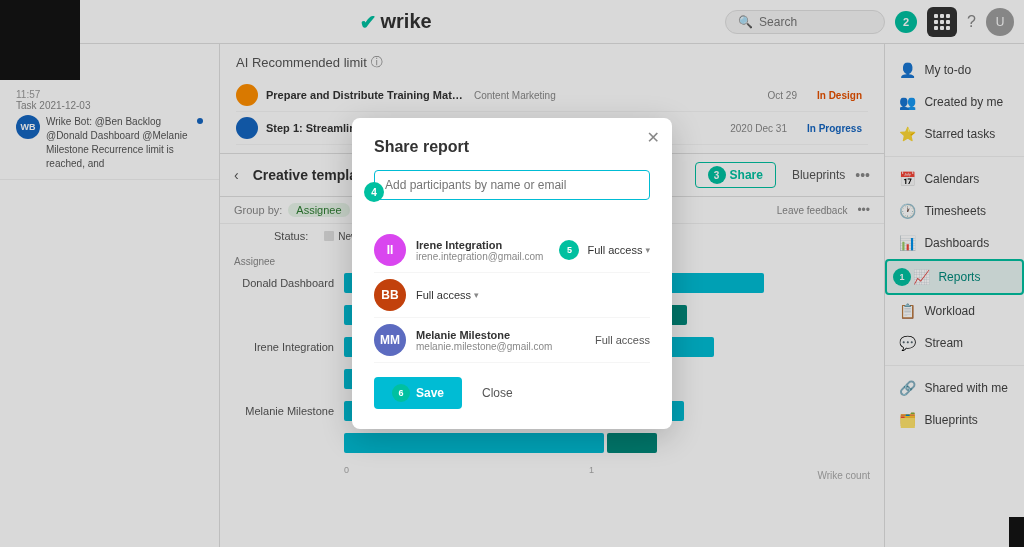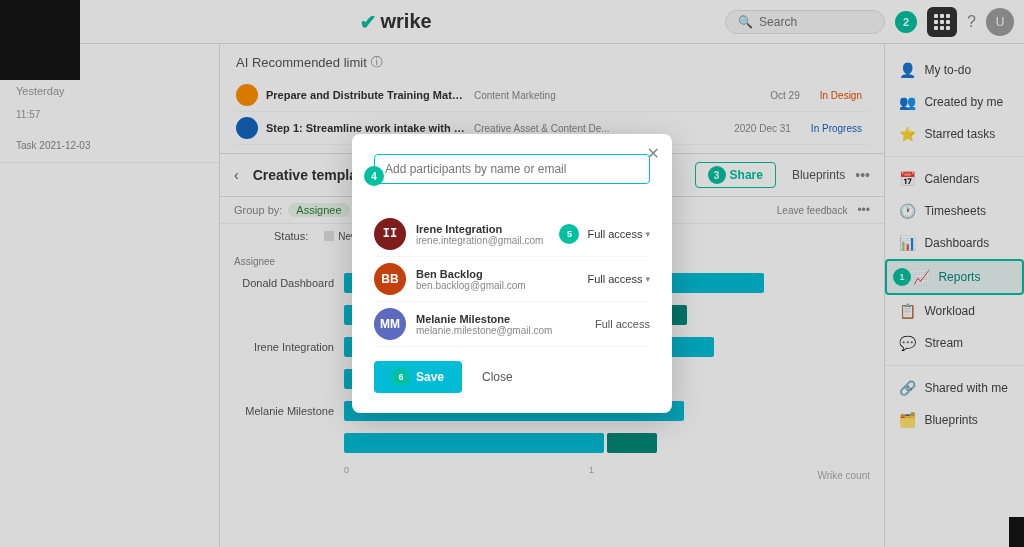--- a/index.html
+++ b/index.html
@@ -46,21 +46,21 @@
 
     
     .center-area { flex: 1; display: flex; flex-direction: column; overflow: hidden; }
     .ai-tasks-bar { height: 110px; background: #fff; border-bottom: 1px solid #e0e0e0; padding: 10px 16px; flex-shrink: 0; }
     .ai-tasks-title { font-size: 13px; color: #555; margin-bottom: 8px; display: flex; align-items: center; gap: 4px; }
     .ai-task-item { display: flex; align-items: center; gap: 8px; padding: 5px 0; border-bottom: 1px solid #f5f5f5; }
     .ai-task-avatar { width: 22px; height: 22px; border-radius: 50%; flex-shrink: 0; }
     .ai-task-name { font-size: 11px; font-weight: 600; color: #333; flex: 1; overflow: hidden; text-overflow: ellipsis; white-space: nowrap; max-width: 200px; }
     .ai-task-tag { font-size: 10px; color: #888; }
     .ai-task-date { font-size: 10px; color: #888; margin-left: auto; flex-shrink: 0; padding-left: 24px; }
-    .status-badge { font-size: 10px; font-weight: 400; padding: 1px 6px; border-radius: 3px; margin-left: 6px; }
+    .status-badge { font-size: 10px; font-weight: 700; padding: 1px 6px; border-radius: 3px; margin-left: 6px; }
     .status-design { color: #e65100; }
     .status-progress { color: #1565c0; }
 
     
     .chart-area { flex: 1; background: #fff; overflow: hidden; padding: 0; position: relative; }
     .chart-toolbar { display: flex; align-items: center; padding: 8px 14px; border-bottom: 1px solid #e0e0e0; gap: 10px; }
     .back-btn { color: #555; font-size: 14px; cursor: pointer; margin-right: 4px; }
     .chart-title { font-size: 14px; font-weight: 600; color: #333; flex: 1; }
     .share-btn { background: #fff; border: 1.5px solid #00c0a0; color: #00c0a0; border-radius: 4px; padding: 3px 12px; font-size: 12px; font-weight: 600; cursor: pointer; display: flex; align-items: center; gap: 4px; }
     .share-badge { background: #00c0a0; color: #fff; border-radius: 50%; width: 18px; height: 18px; display: flex; align-items: center; justify-content: center; font-size: 10px; font-weight: 700; }
@@ -163,24 +163,28 @@
       </div>
       <span class="help-icon">?</span>
       <div class="avatar-circle">U</div>
     </div>
   </div>
 
   <div class="body-area">
 
     <div class="inbox-panel">
       <div class="inbox-header">Inbox</div>
-      <div class="inbox-date">Yesterday</div>
       <div class="inbox-item">
         <div class="inbox-item-time">11:57</div>
-        <div style="font-size:10px;color:#888;margin-bottom:3px;margin-top:20px;">Task 2021-12-03</div>
+        <div style="font-size:10px;color:#888;margin-bottom:3px;">Task 2021-12-03</div>
+        <div class="inbox-item-content">
+          <div class="inbox-avatar">WB</div>
+          <div class="inbox-text">Wrike Bot: @Ben Backlog @Donald Dashboard @Melanie Milestone Recurrence limit is reached, and</div>
+          <div class="inbox-dot"></div>
+        </div>
       </div>
     </div>
 
     <div class="center-area">
 
       <div class="ai-tasks-bar">
         <div class="ai-tasks-title">
           <span>AI Recommended limit</span>
           <span style="color:#888;font-size:12px;">ⓘ</span>
         </div>
@@ -335,48 +339,45 @@
       <div class="sidebar-item">
         <span class="sidebar-icon">🗂️</span>
         <span>Blueprints</span>
       </div>
     </div>
   </div>
 
   <div class="modal-overlay">
     <div class="modal">
       <button class="modal-close">✕</button>
+      <div class="modal-title">Share report</div>
 
       <div class="input-wrapper">
         <span style="position:absolute;left:-10px;top:50%;transform:translateY(-50%);background:#00c0a0;color:#fff;border-radius:50%;width:20px;height:20px;display:flex;align-items:center;justify-content:center;font-size:10px;font-weight:700;z-index:2;">4</span>
         <input class="modal-input" type="text" placeholder="Add participants by name or email" style="">
       </div>
 
 
       <div class="shared-user">
-        <div class="user-avatar" style="background:#7f1d1d;font-family:Liberation Mono, monospace;">II</div>
+        <div class="user-avatar" style="background:#d946ef;">II</div>
         <div class="user-info">
           <div class="user-name">Irene Integration</div>
           <div class="user-email">irene.integration@gmail.com</div>
         </div>
         <div style="position:relative;display:flex;align-items:center;">
           <span style="position:absolute;left:-28px;background:#00c0a0;color:#fff;border-radius:50%;width:20px;height:20px;display:flex;align-items:center;justify-content:center;font-size:9px;font-weight:700;">5</span>
           <div class="access-control">
             <span>Full access</span>
             <span class="chevron-down">▾</span>
           </div>
         </div>
       </div>
 
       <div class="shared-user">
         <div class="user-avatar" style="background:#c2410c;">BB</div>
-        <div class="user-info">
-          <div class="user-name">Ben Backlog</div>
-          <div class="user-email">ben.backlog@gmail.com</div>
-        </div>
         <div class="access-control">
           <span>Full access</span>
           <span class="chevron-down">▾</span>
         </div>
       </div>
 
       <div class="shared-user">
         <div class="user-avatar" style="background:#5c6bc0;">MM</div>
         <div class="user-info">
           <div class="user-name">Melanie Milestone</div>

